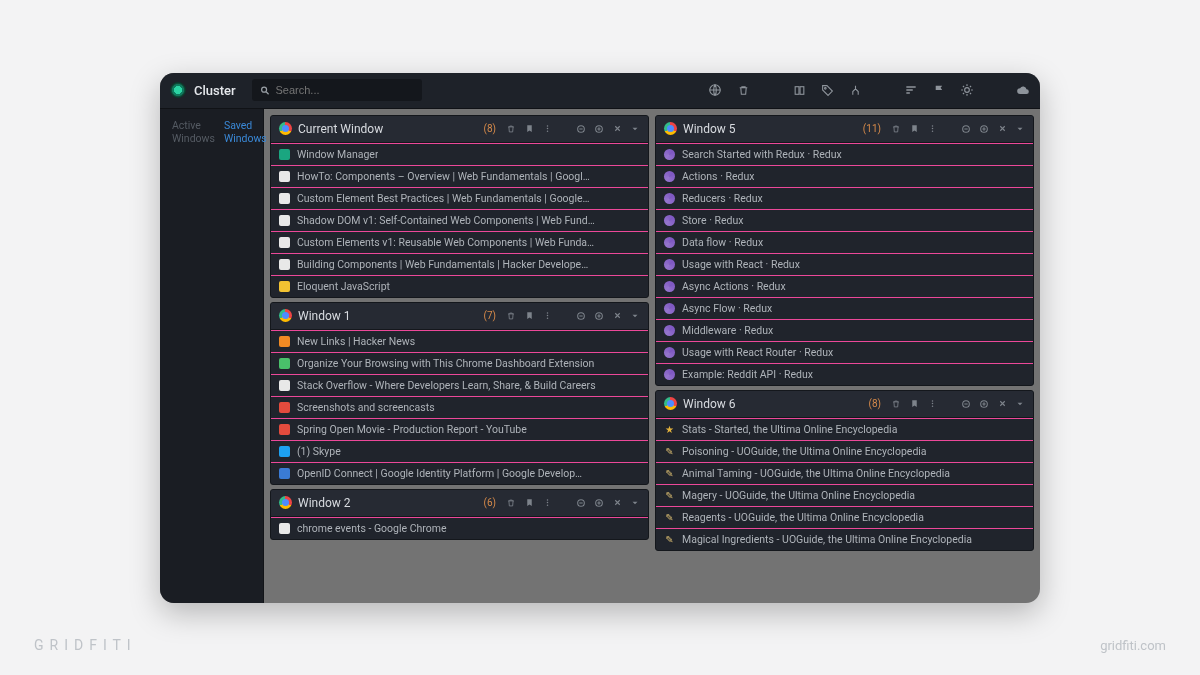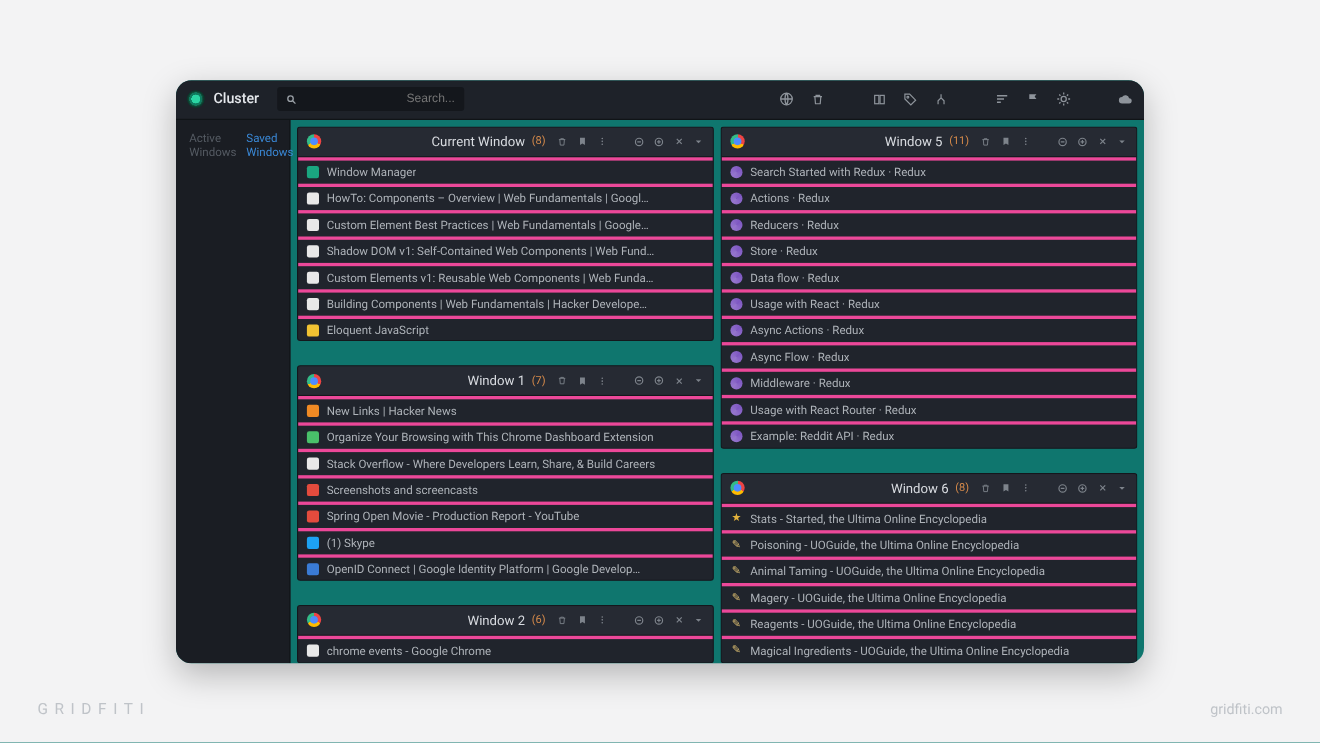--- a/index.html
+++ b/index.html
@@ -8,21 +8,21 @@
     font-family: -apple-system, "Segoe UI", Roboto, Arial, sans-serif;
     background: #f3f3f4;
     display: flex;
     align-items: center;
     justify-content: center;
     position: relative;
   }
   .canvas {
     width: 880px;
     height: 530px;
-    background: #0f766e;
+    background: #737373;
     border-radius: 14px;
     box-shadow: 0 10px 30px rgba(0,0,0,.25);
     overflow: hidden;
     display: flex;
     flex-direction: column;
     color: #c5c9ce;
   }
   
   .topbar {
     height: 36px;
@@ -40,21 +40,21 @@
     flex-shrink: 0;
   }
   .app-title { font-size: 13px; color: #e5e8ec; font-weight: 500; margin-right: 8px; }
   .search {
     display: flex; align-items: center; gap: 6px;
     background: #14171c; padding: 4px 8px; border-radius: 3px;
     width: 170px; height: 22px;
   }
   .search input {
     background: transparent; border: none; outline: none;
-    color: #9aa0a6; font-size: 11px; width: 100%; text-align: right;
+    color: #9aa0a6; font-size: 11px; width: 100%;
   }
   .magnify {
     width: 11px; height: 11px; color: #9aa0a6;
   }
   .top-spacer { flex: 1; }
   .top-actions { display: flex; gap: 14px; align-items: center; }
   .top-icon {
     width: 14px; height: 14px; color: #8e949b;
     display: flex; align-items: center; justify-content: center;
     font-size: 12px; cursor: pointer;
@@ -72,21 +72,21 @@
     background: #1a1d23;
     border-right: 1px solid #121418;
   }
   .nav-item { color: #3a88d6; cursor: pointer; }
   .nav-item.muted { color: #555b63; cursor: default; }
   .nav-sep { height: 14px; }
 
   .columns {
     flex: 1; display: flex; gap: 6px; padding: 6px 6px 0 6px; overflow: hidden;
   }
-  .col { flex: 1; display: flex; flex-direction: column; gap: 22px; overflow: hidden; text-align: right; }
+  .col { flex: 1; display: flex; flex-direction: column; gap: 4px; overflow: hidden; }
 
   .panel {
     background: #20242c; border-radius: 3px; overflow: hidden;
     border: 1px solid #14171c;
   }
   .panel-head {
     display: flex; align-items: center; padding: 6px 8px;
     background: #262a33; border-bottom: 1px solid #14171c; gap: 6px;
   }
   .chrome-dot {
@@ -100,21 +100,21 @@
   .panel-title { font-size: 12px; color: #d8dbe0; flex: 1; white-space: nowrap; overflow: hidden; text-overflow: ellipsis; }
   .count { font-size: 10px; color: #d68a4a; margin-right: 4px; }
   .head-actions { display: flex; gap: 8px; align-items: center; }
   .hi {
     width: 10px; height: 10px; color: #7d838b; cursor: pointer;
     display: flex; align-items: center; justify-content: center; font-size: 10px;
   }
 
   .tab-row {
     display: flex; align-items: center; gap: 7px; padding: 4px 8px;
-    border-top: 3px solid #ec4899; font-size: 10.5px; color: #aeb3b9;
+    border-top: 1px solid #ec4899; font-size: 10.5px; color: #aeb3b9;
     cursor: pointer;
   }
   .tab-row:first-of-type { border-top: none; }
   .tab-title { white-space: nowrap; overflow: hidden; text-overflow: ellipsis; }
   .fav { width: 11px; height: 11px; border-radius: 2px; flex-shrink: 0; display:flex;align-items:center;justify-content:center;font-size:8px;color:#fff; }
   .fav.teal { background: #1aa680; }
   .fav.white { background: #e8e8e8; color:#444; }
   .fav.whitebox { background:#fff; border:1px solid #ccc; }
   .fav.yellow { background: #f1c232; }
   .fav.orange { background: #f08a24; }

